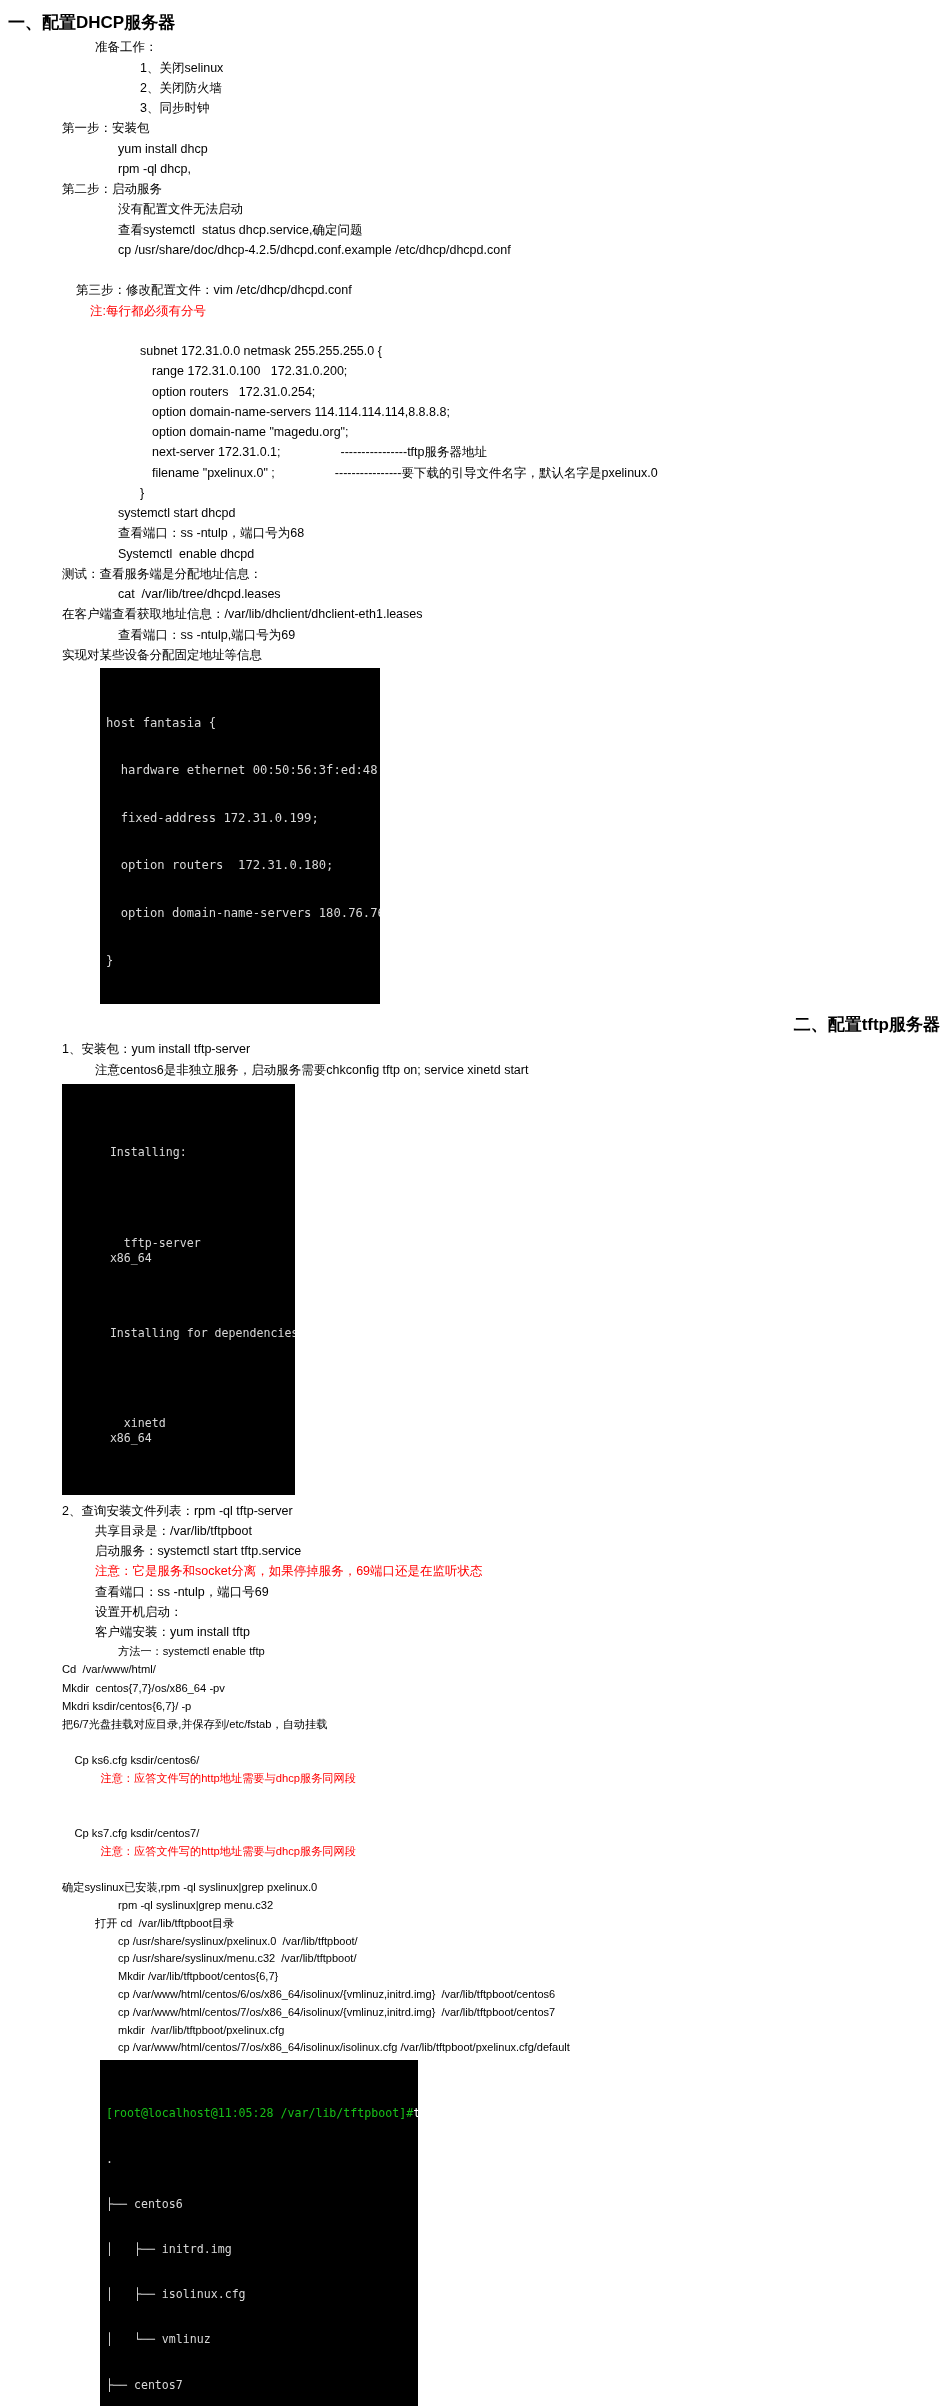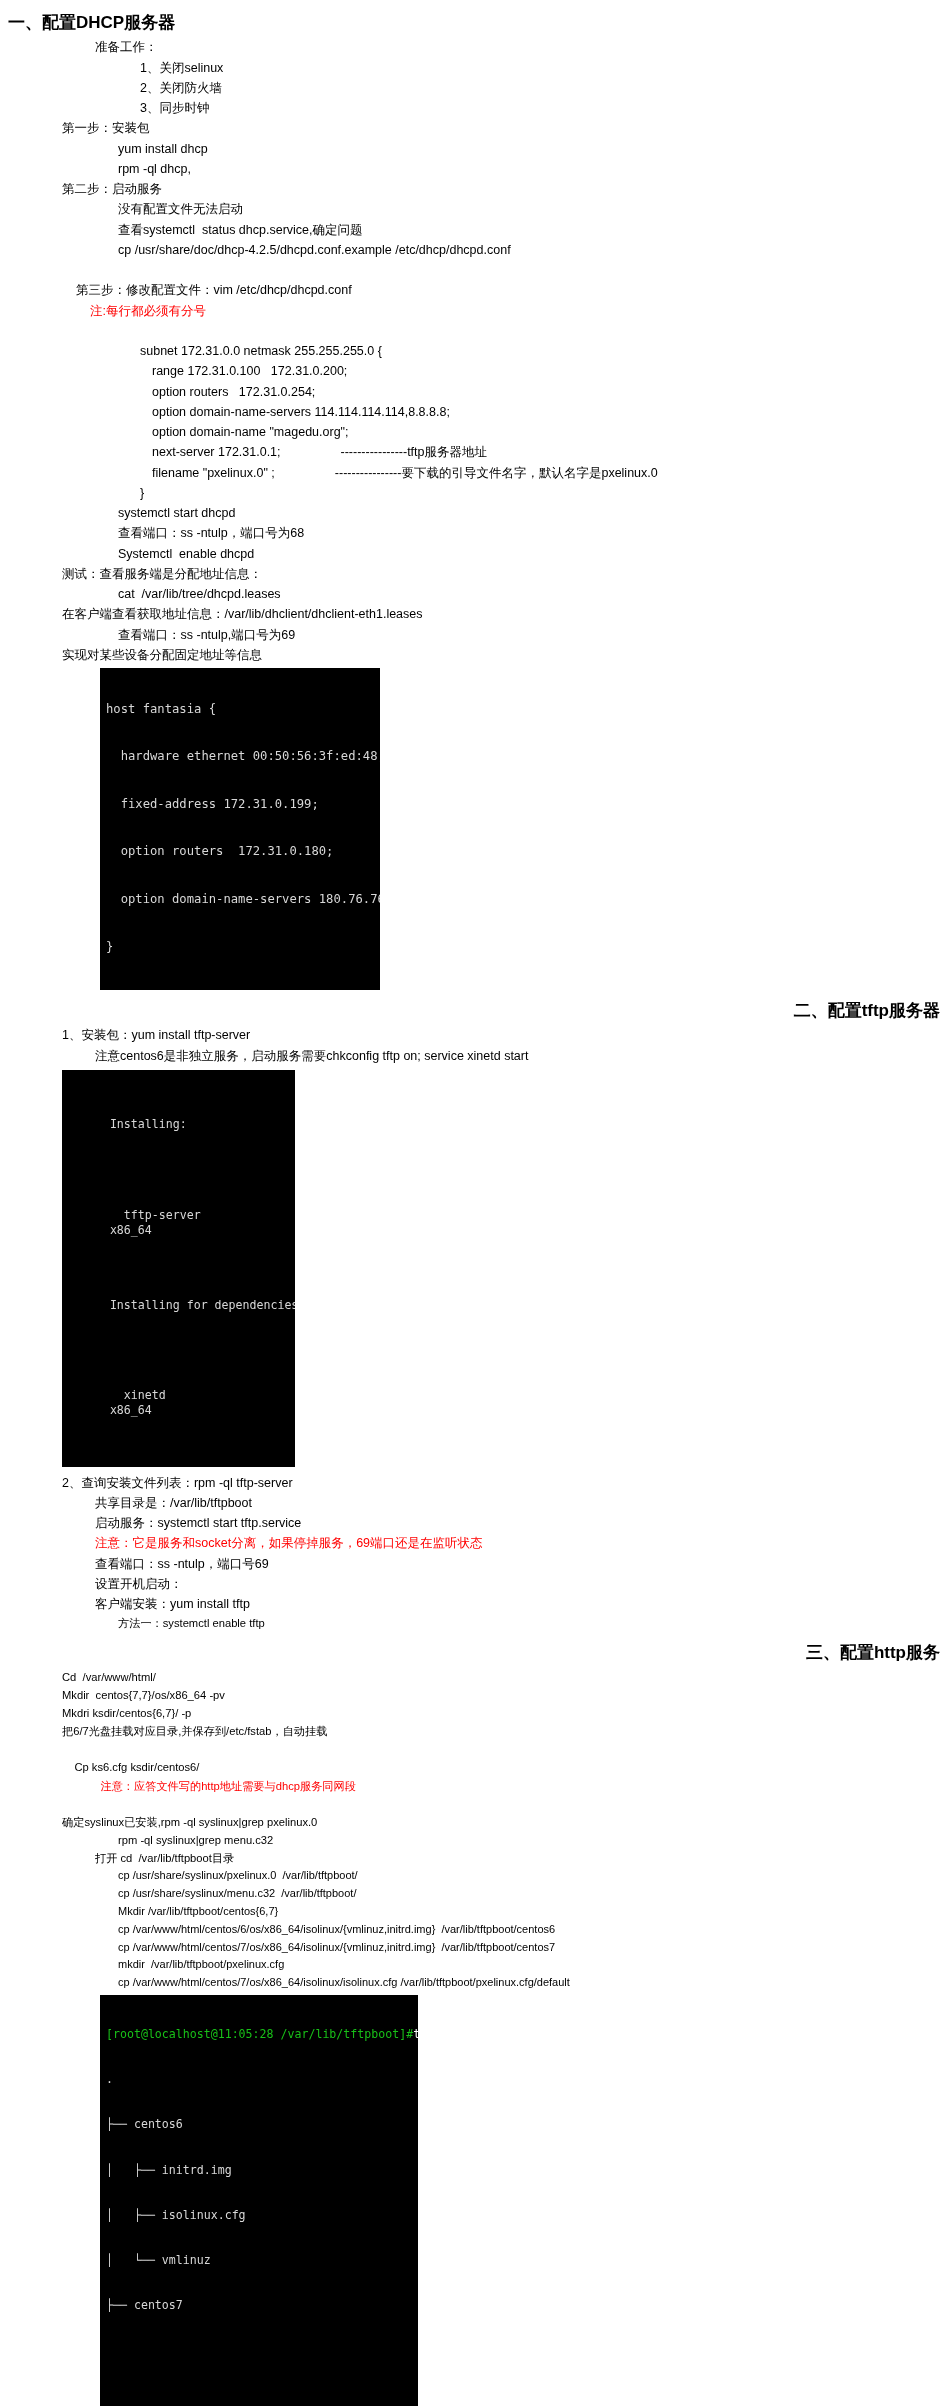--- a/index.html
+++ b/index.html
@@ -43,21 +43,21 @@
   .i5  { margin-left: 152px; }
 
   
   .term {
     background: #000000;
     color: #d8d8d8;
     font-family: "DejaVu Sans Mono", "Liberation Mono", monospace;
     font-size: 12.2px;
     line-height: 1.30;
     white-space: pre;
-    padding: 2px 6px 3px 6px;
+    padding: 16px 6px 3px 6px;
     box-sizing: border-box;
     overflow: hidden;
   }
   .term .row { display: block; min-height: 15px; }
   .term-dhcp  { margin: 3px 0 0 100px; width: 280px; }
   .term-tftp  { margin: 4px 0 0 62px;  width: 233px; font-size: 11.6px; }
   .term-tree  { margin: 3px 0 0 100px; width: 318px; font-size: 11.6px; }
   .term .green { color: #18c018; }
   .term .white { color: #ffffff; }
   .rowpair { display: flex; }
@@ -152,29 +152,32 @@
 
   <div class="line i1" style="margin-top:6px;">2、查询安装文件列表：rpm -ql tftp-server</div>
   <div class="line i2">共享目录是：/var/lib/tftpboot</div>
   <div class="line i2">启动服务：systemctl start tftp.service</div>
   <div class="line i2 red">注意：它是服务和socket分离，如果停掉服务，69端口还是在监听状态</div>
   <div class="line i2">查看端口：ss -ntulp，端口号69</div>
   <div class="line i2">设置开机启动：</div>
   <div class="line i2">客户端安装：yum install tftp</div>
   <div class="line small i3">方法一：systemctl enable tftp</div>
 
-  <h2 class="section second">三、配置http服务</h2>
 
   <div class="line small i1">Cd  /var/www/html/</div>
   <div class="line small i1">Mkdir  centos{7,7}/os/x86_64 -pv</div>
   <div class="line small i1">Mkdri ksdir/centos{6,7}/ -p</div>
   <div class="line small i1">把6/7光盘挂载对应目录,并保存到/etc/fstab，自动挂载</div>
 
   <div class="line small i1">
     <span>Cp ks6.cfg ksdir/centos6/</span>
+    <span class="red" style="margin-left:26px;">注意：应答文件写的http地址需要与dhcp服务同网段</span>
+  </div>
+  <div class="line small i1">
+    <span>Cp ks7.cfg ksdir/centos7/</span>
     <span class="red" style="margin-left:26px;">注意：应答文件写的http地址需要与dhcp服务同网段</span>
   </div>
 
   <div class="line small i1">确定syslinux已安装,rpm -ql syslinux|grep pxelinux.0</div>
   <div class="line small i3">rpm -ql syslinux|grep menu.c32</div>
   <div class="line small i2">打开 cd  /var/lib/tftpboot目录</div>
   <div class="line tiny i3">cp /usr/share/syslinux/pxelinux.0  /var/lib/tftpboot/</div>
   <div class="line tiny i3">cp /usr/share/syslinux/menu.c32  /var/lib/tftpboot/</div>
   <div class="line tiny i3">Mkdir /var/lib/tftpboot/centos{6,7}</div>
   <div class="line tiny i3">cp /var/www/html/centos/6/os/x86_64/isolinux/{vmlinuz,initrd.img}  /var/lib/tftpboot/centos6</div>

